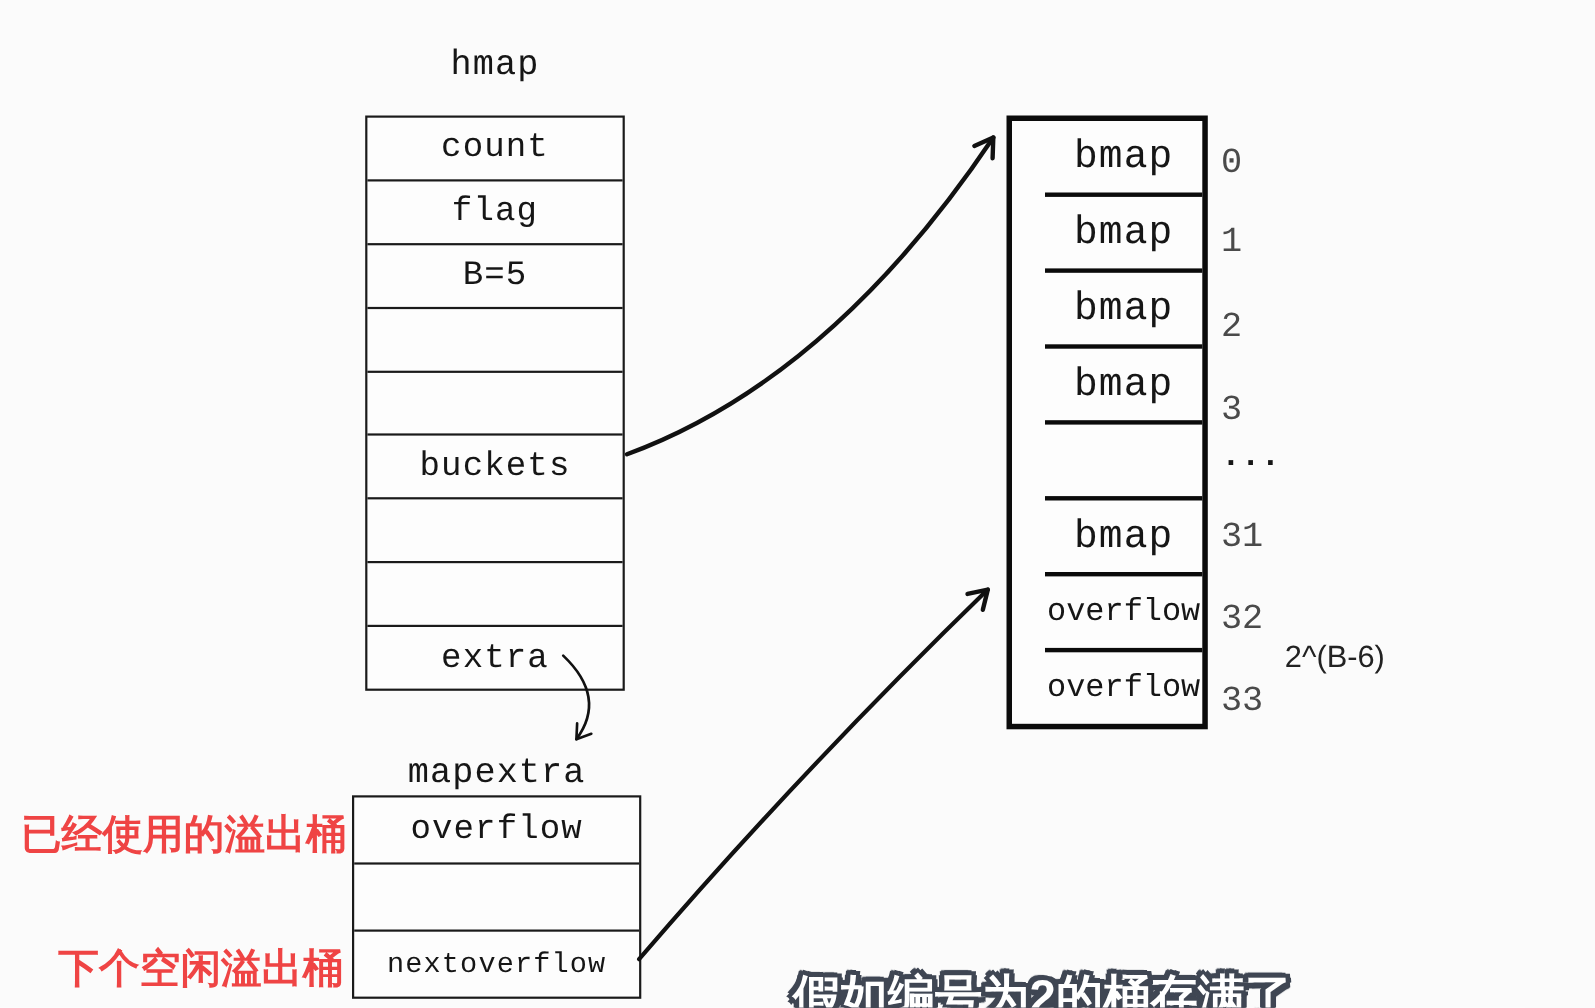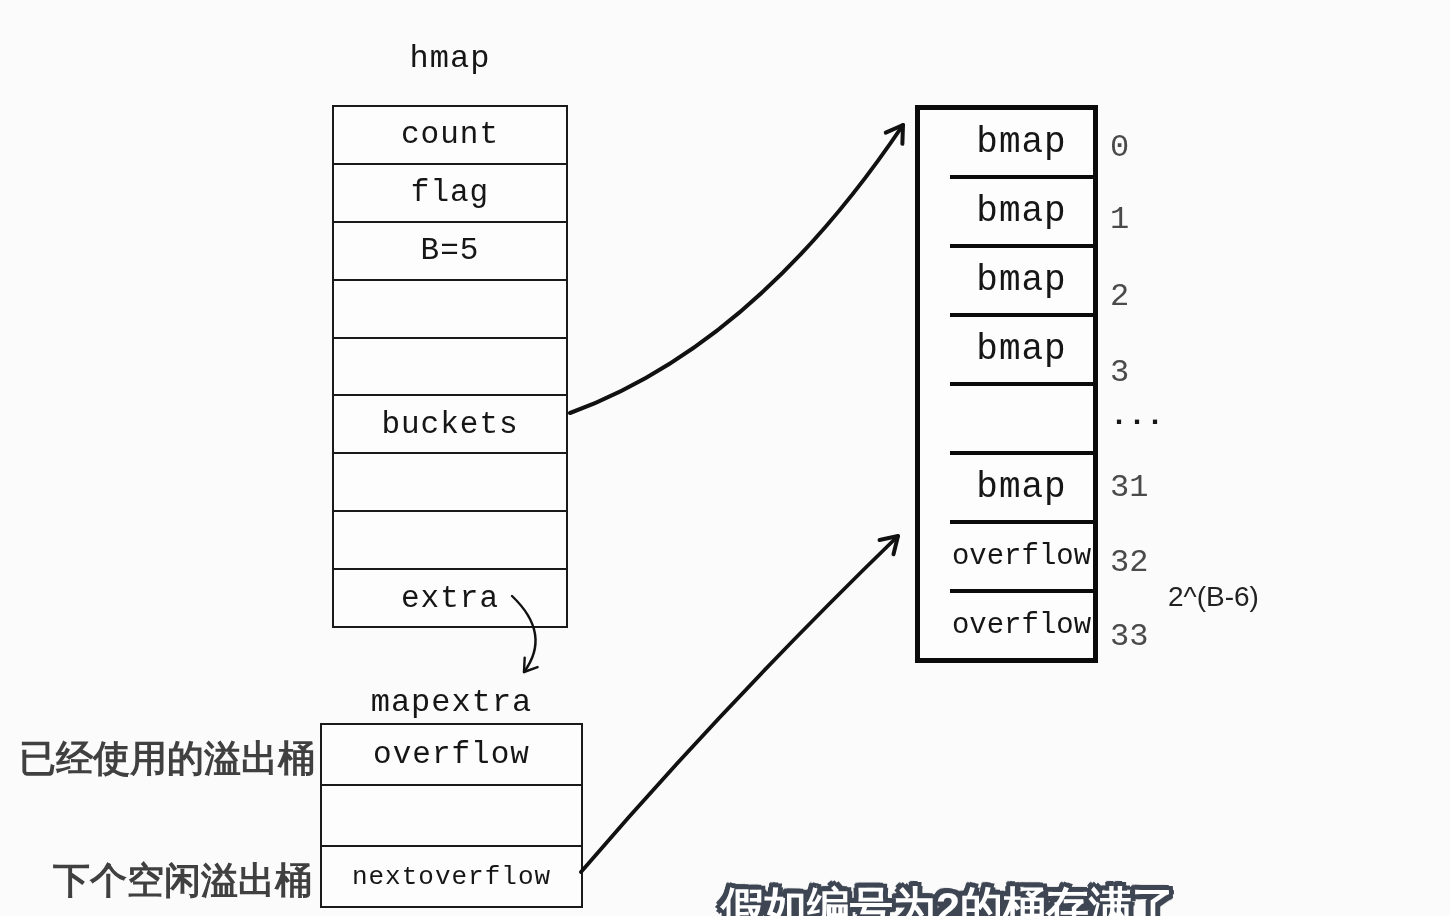--- a/index.html
+++ b/index.html
@@ -60,21 +60,21 @@
   .index-label.dots{font-weight:bold;color:#161616;font-size:30px;}
   .size-note{
     font-family:"Liberation Sans","DejaVu Sans",sans-serif;
     font-size:28px;
     color:#222;
   }
   .cjk-caption{
     font-family:"DejaVu Serif","Liberation Serif",serif;
     font-weight:bold;
     font-size:37px;
-    color:#404040;
+    color:#ef4444;
     text-align:right;
     white-space:nowrap;
   }
   .subtitle{
     font-family:"Liberation Sans","DejaVu Sans",sans-serif;
     font-weight:bold;
     font-size:43px;
     line-height:1.08;
     text-align:center;
     color:#ffffff;

